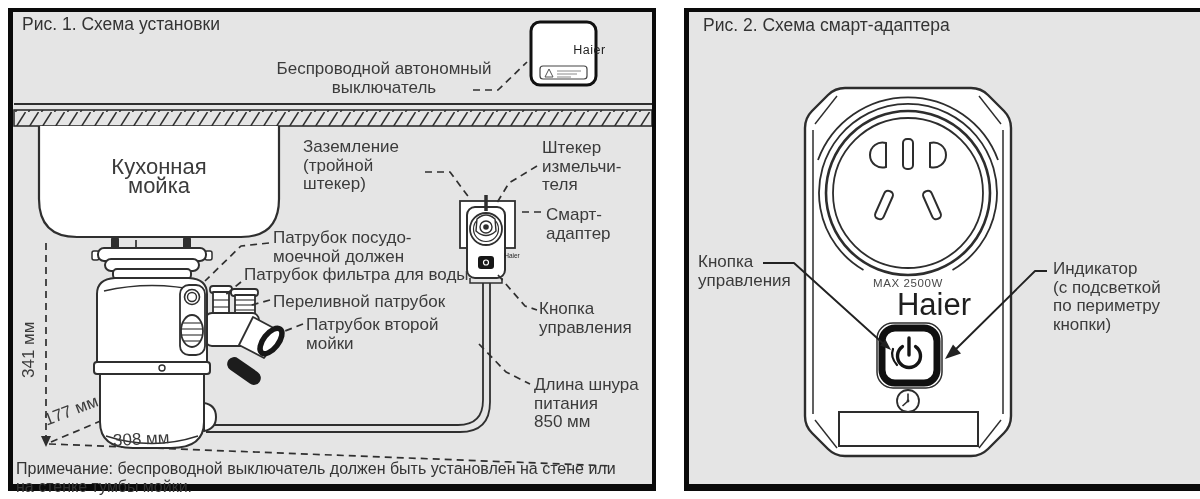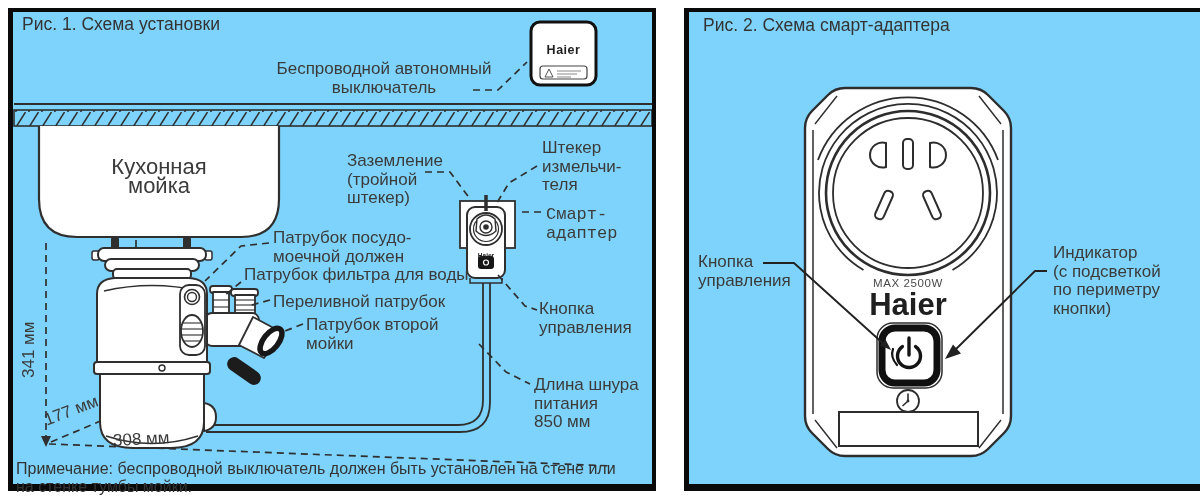--- a/index.html
+++ b/index.html
@@ -1,26 +1,26 @@
 <!DOCTYPE html>
 <html><head>
 <meta charset="utf-8">
 <style>
   html,body{margin:0;padding:0;background:#fff;}
   .stage{position:relative;width:1200px;height:499px;background:#fff;overflow:hidden;
          font-family:"Liberation Sans","DejaVu Sans",sans-serif;color:#3b3b3b;}
-  .panel{position:absolute;background:#7dd3fc;border:4px solid #0a0a0a;border-bottom-width:7px;border-left-width:5px;}
+  .panel{position:absolute;background:#e5e5e5;border:4px solid #0a0a0a;border-bottom-width:7px;border-left-width:5px;}
   .p1{left:8px;top:8px;width:648px;height:483px;box-sizing:border-box;}
   .p2{left:684px;top:8px;width:590px;height:483px;box-sizing:border-box;}
   .panel svg{position:absolute;left:0;top:0;}
   .t{position:absolute;white-space:pre-line;font-size:17px;line-height:18.5px;color:#3b3b3b;}
   .title{font-size:17.5px;color:#333;}
   .ctr{text-align:center;}
   .note{font-size:16px;line-height:18px;color:#333;}
-  .logo{font-weight:bold;color:#1f1f1f;letter-spacing:.5px;}
+  .logo{font-weight:normal;color:#1f1f1f;letter-spacing:.5px;padding-left:26px;}
   .rot90{transform:rotate(-90deg);transform-origin:0 0;width:72px;}
   .rot177{transform:rotate(-21deg);transform-origin:0 50%;}
   .rot308{transform:rotate(-3deg);transform-origin:0 50%;}
   .big-logo{font-size:31px;line-height:31px;letter-spacing:0;}
   .max{font-size:11.5px;letter-spacing:.6px;color:#4a4a4a;}
   .sw-logo{font-size:12.5px;}
   .tiny-logo{font-size:6.5px;letter-spacing:0;}
 </style>
 </head>
 <body>
@@ -131,27 +131,27 @@
         <line x1="556" y1="74" x2="576" y2="74" stroke="#8a8a8a" stroke-width="1"></line>
         <line x1="556" y1="77" x2="570" y2="77" stroke="#8a8a8a" stroke-width="1"></line>
       </g>
     </svg>
 
     <div class="t title" style="left:9px;top:3px;">Рис. 1. Схема установки</div>
     <div class="t ctr" style="left:246px;top:48px;width:250px;">Беспроводной автономный
 выключатель</div>
     <div class="t logo sw-logo ctr" style="left:518px;top:29px;width:65px;">Haier</div>
     <div class="t ctr" style="left:66px;top:146px;width:160px;font-size:22px;">Кухонная мойка</div>
-    <div class="t" style="left:290px;top:140px;margin-left:44px;">Заземление
+    <div class="t" style="left:290px;top:126px;">Заземление
 (тройной
 штекер)</div>
     <div class="t" style="left:529px;top:127px;">Штекер
 измельчи-
 теля</div>
-    <div class="t" style="left:533px;top:194px;font-family:Liberation Mono, monospace;">Смарт-
+    <div class="t" style="left:533px;top:194px;">Смарт-
 адаптер</div>
     <div class="t" style="left:526px;top:288px;">Кнопка
 управления</div>
     <div class="t" style="left:260px;top:217px;">Патрубок посудо-
 моечной должен</div>
     <div class="t" style="left:231px;top:254px;">Патрубок фильтра для воды</div>
     <div class="t" style="left:260px;top:281px;">Переливной патрубок</div>
     <div class="t" style="left:293px;top:304px;">Патрубок второй
 мойки</div>
     <div class="t" style="left:521px;top:364px;">Длина шнура
@@ -216,18 +216,18 @@
         <path d="M 1046,271 L 1034,271 L 949,355"></path>
         <polygon points="944,359 952,344.5 960,353.5" fill="#222222" stroke="none"></polygon>
       </g>
     </svg>
 
     <div class="t title" style="left:14px;top:4px;">Рис. 2. Схема смарт-адаптера</div>
     <div class="t max ctr" style="left:159px;top:262px;width:120px;">MAX 2500W</div>
     <div class="t logo big-logo ctr" style="left:152px;top:277px;width:134px;">Haier</div>
     <div class="t" style="left:9px;top:241px;">Кнопка
 управления</div>
-    <div class="t" style="left:364px;top:232px;">Индикатор
+    <div class="t" style="left:364px;top:248px;">Индикатор
 (с подсветкой
 по периметру
 кнопки)</div>
   </section>
 </div>
 
 </body></html>

